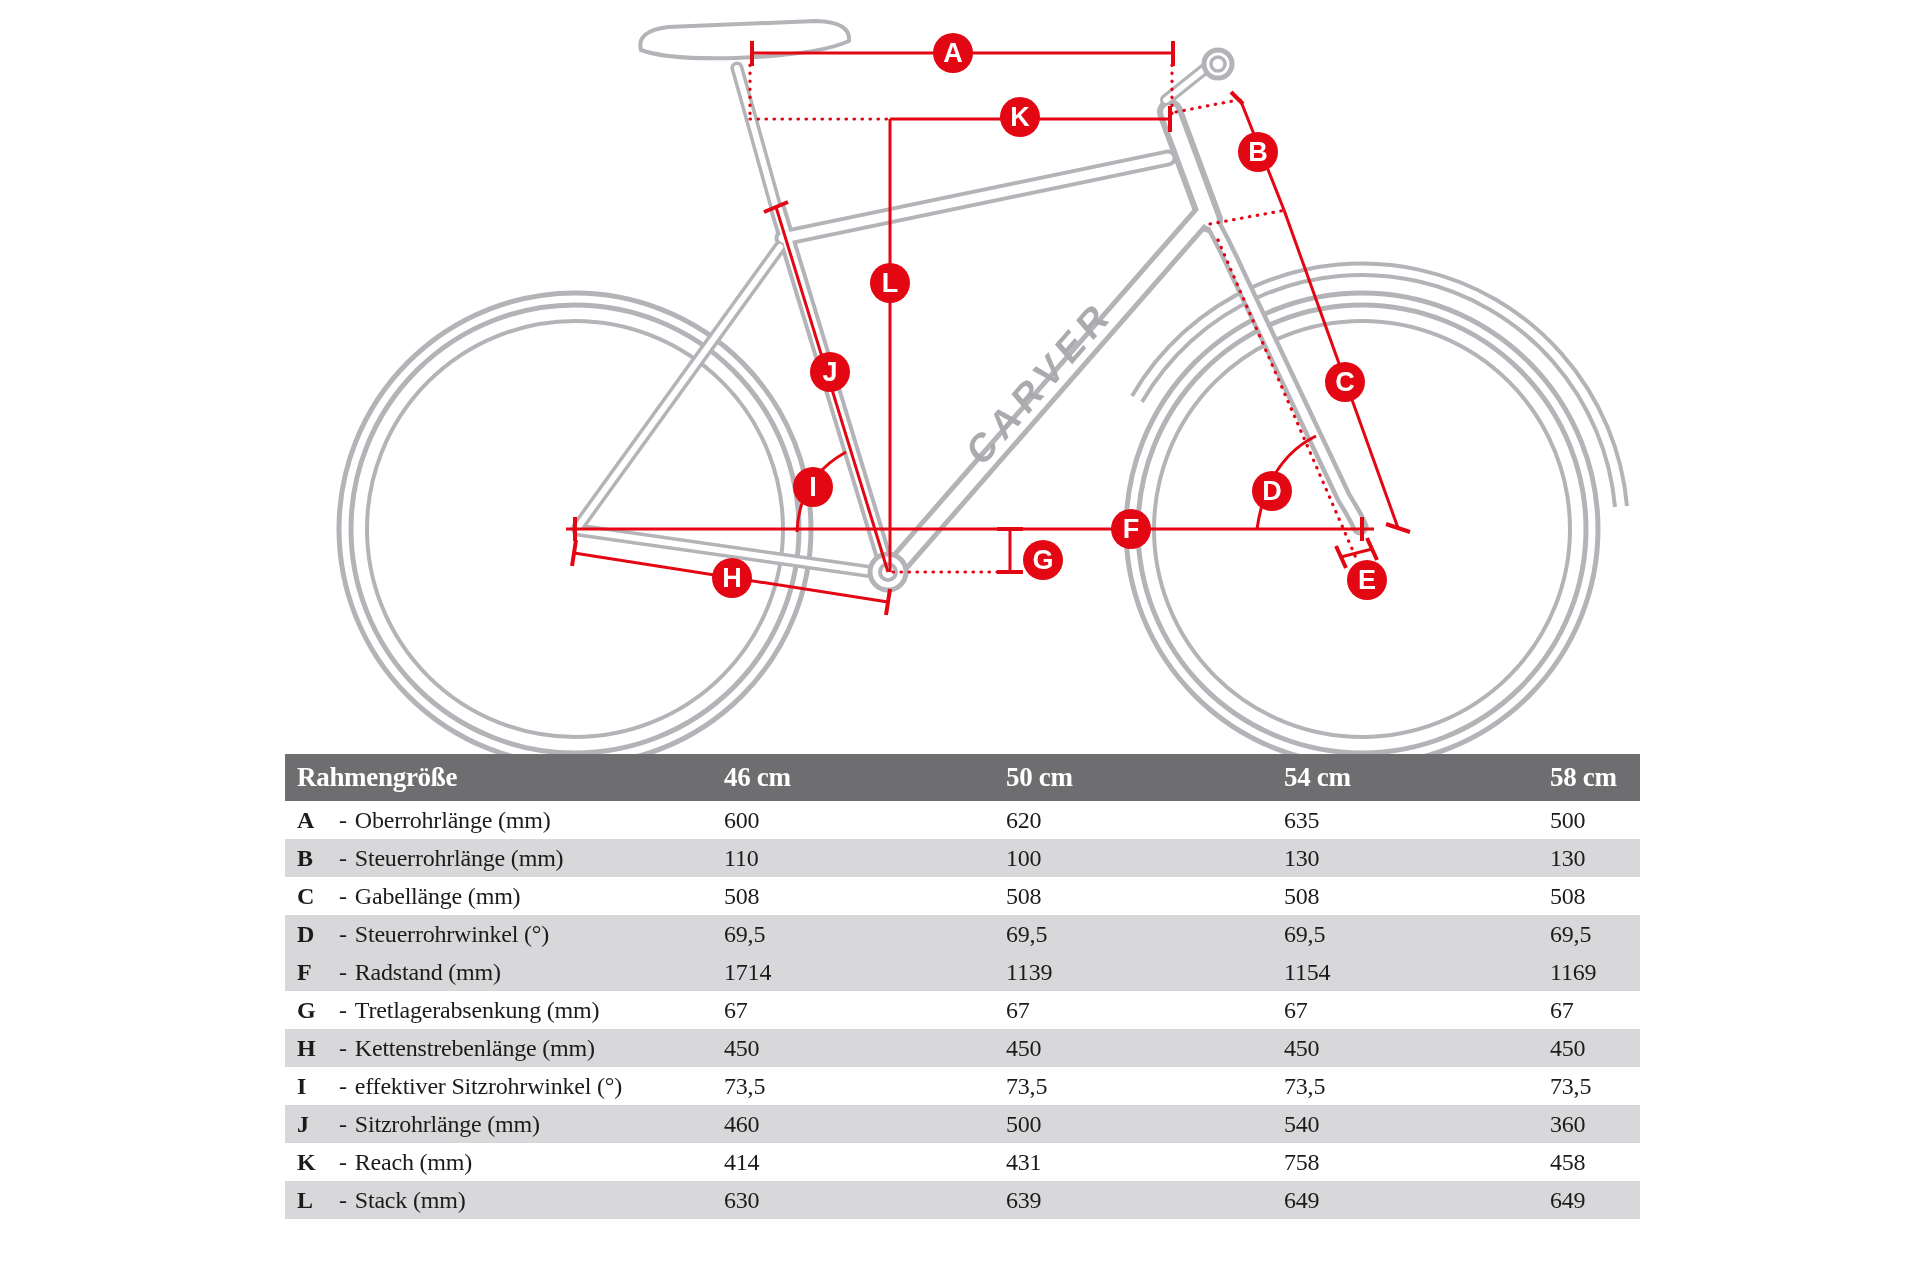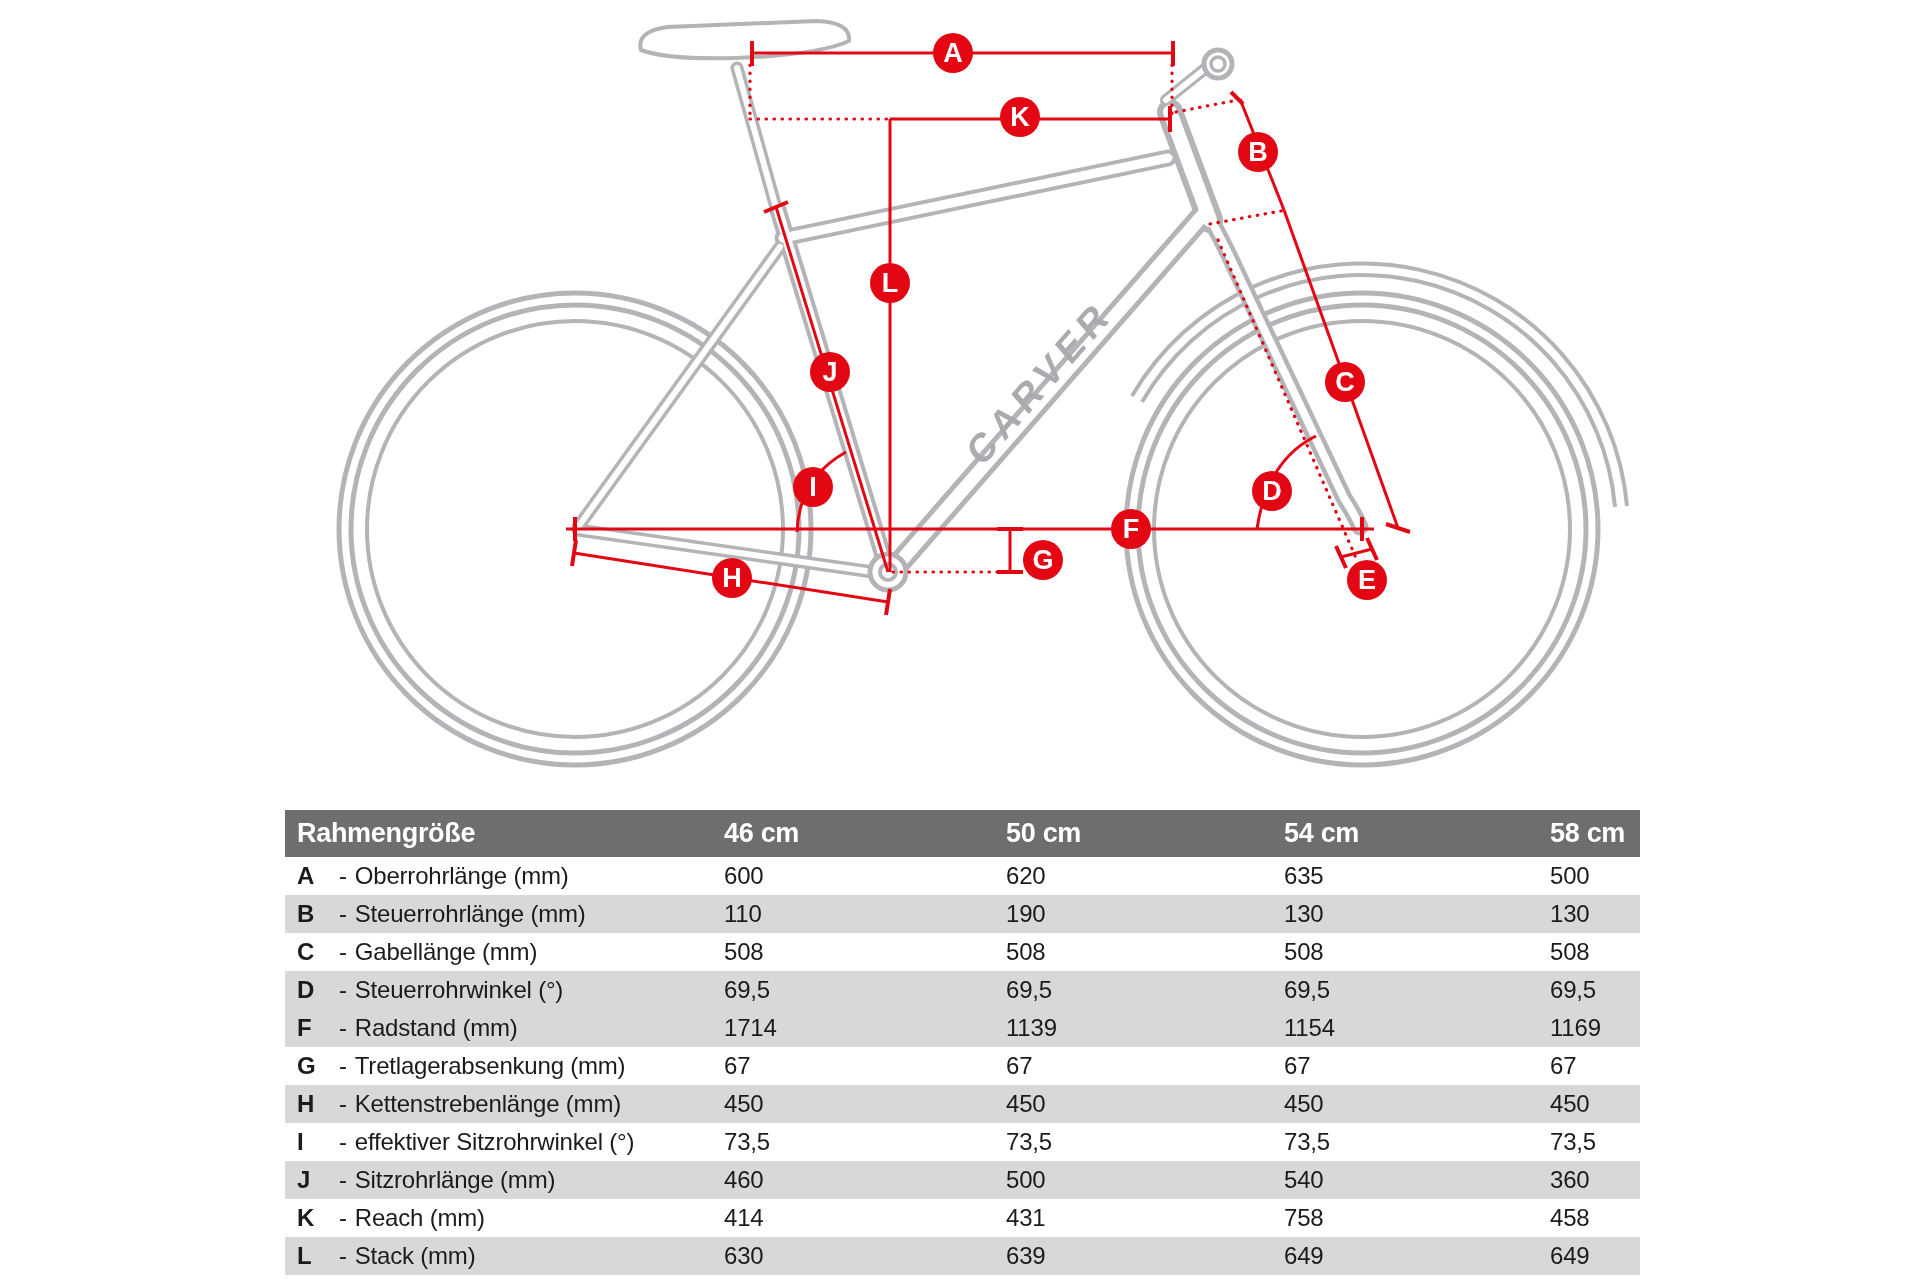--- a/index.html
+++ b/index.html
@@ -32,21 +32,21 @@
   .rsolid{stroke:var(--red);stroke-width:3;fill:none;}
   .rtick{stroke:var(--red);stroke-width:4;fill:none;}
   .rdot{stroke:var(--red);stroke-width:3.2;fill:none;stroke-dasharray:0.5 7.5;stroke-linecap:round;}
   .lblc{fill:var(--red);}
   .lblt{
     fill:#ffffff;font-weight:700;font-size:27px;text-anchor:middle;
     font-family:"Liberation Sans","DejaVu Sans",sans-serif;
   }
 
   
-  .table-wrap{position:absolute;left:285px;top:810px;width:1355px;}
+  .table-wrap{position:absolute;left:285px;top:754px;width:1355px;font-family:Liberation Serif, serif;}
   table{border-collapse:collapse;table-layout:fixed;width:1355px;}
   col.c0{width:429px;} col.c1{width:282px;} col.c2{width:278px;} col.c3{width:266px;} col.c4{width:100px;}
   thead th{
     background:var(--header-bg);color:#ffffff;font-size:27px;font-weight:700;
     text-align:left;height:47px;padding:0 0 0 12px;letter-spacing:-0.3px;white-space:nowrap;
   }
   thead th.size-h{padding-left:10px;}
   tbody td{
     font-size:24px;height:38px;padding:0 0 0 10px;color:var(--text-dark);
     white-space:nowrap;letter-spacing:-0.2px;
@@ -240,21 +240,21 @@
     <td class="val">620</td>
     <td class="val">635</td>
     <td class="val">500</td>
   </tr>
 
   <tr class="alt">
     <td class="c-label">
       <span class="letter">B</span><span class="sep">-</span><span class="rowlabel">Steuerrohrlänge (mm)</span>
     </td>
     <td class="val">110</td>
-    <td class="val">190</td>
+    <td class="val">100</td>
     <td class="val">130</td>
     <td class="val">130</td>
   </tr>
 
   <tr>
     <td class="c-label">
       <span class="letter">C</span><span class="sep">-</span><span class="rowlabel">Gabellänge (mm)</span>
     </td>
     <td class="val">508</td>
     <td class="val">508</td>

